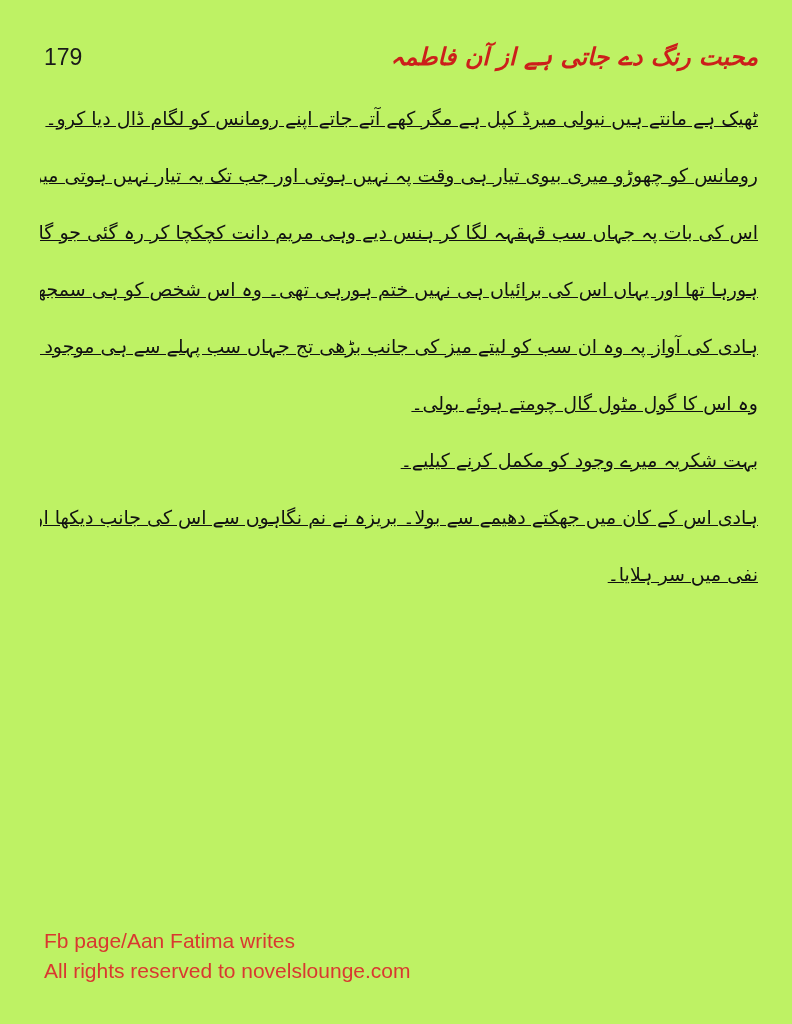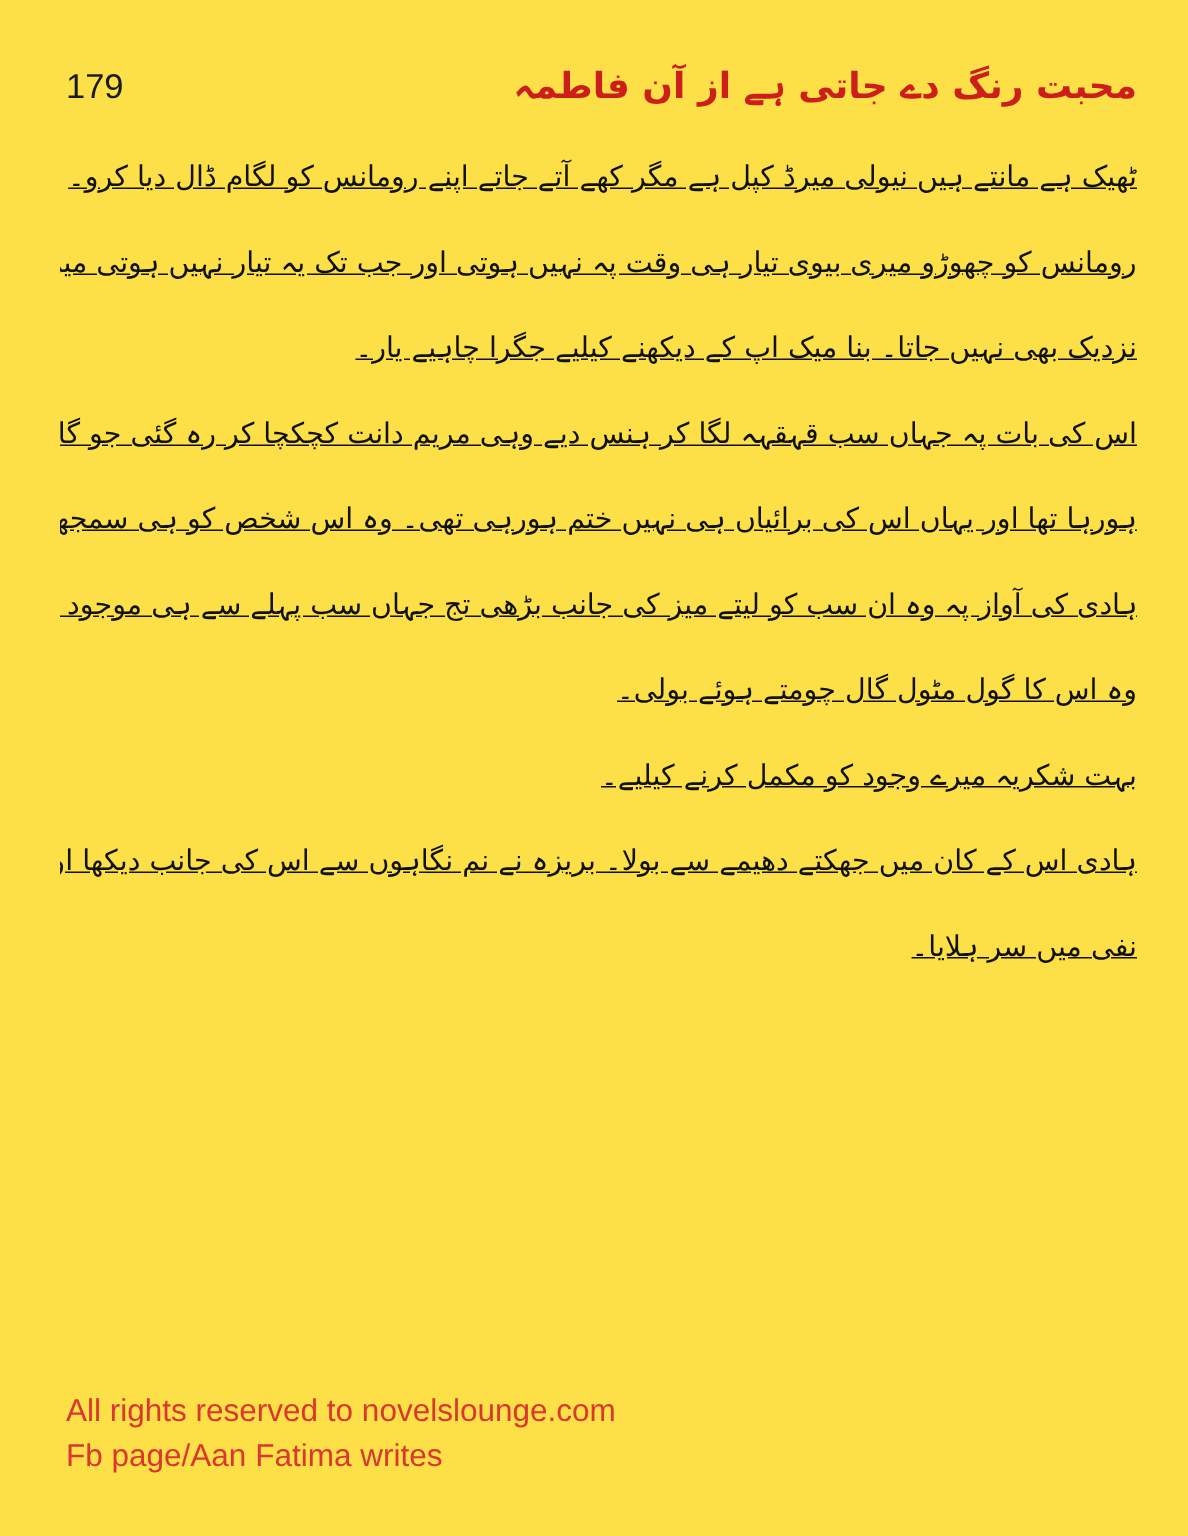--- a/index.html
+++ b/index.html
@@ -1,20 +1,20 @@
 <!DOCTYPE html>
 <html lang="ur"><head>
 <meta charset="utf-8">
 <style>
   html, body { margin: 0; padding: 0; background: #ffffff; }
   .page {
     position: relative;
     width: 792px;
     height: 1024px;
-    background: #fde047;
+    background: #bef264;
     overflow: hidden;
     font-family: "DejaVu Sans", sans-serif;
   }
   .top-row {
     position: absolute;
     top: 40px;
     left: 44px;
     right: 34px;
     display: flex;
     justify-content: space-between;
@@ -26,20 +26,21 @@
     color: #1a1a1a;
     padding-top: 4px;
   }
   .book-title {
     direction: rtl;
     text-align: right;
     font-size: 24px;
     font-weight: bold;
     color: #cc1f1b;
     line-height: 34px;
+    font-style: italic;
   }
   .text-body {
     position: absolute;
     top: 100px;
     left: 40px;
     right: 34px;
     direction: rtl;
     text-align: right;
     overflow: hidden;
   }
@@ -68,28 +69,27 @@
 <div class="page">
 
   <div class="top-row">
     <div class="page-number">179</div>
     <div class="book-title">محبت رنگ دے جاتی ہے از آن فاطمہ</div>
   </div>
 
   <div class="text-body">
     <div class="body-line">ٹھیک ہے مانتے ہیں نیولی میرڈ کپل ہے مگر کھے آتے جاتے اپنے رومانس کو لگام ڈال دیا کرو۔</div>
     <div class="body-line">رومانس کو چھوڑو میری بیوی تیار ہی وقت پہ نہیں ہوتی اور جب تک یہ تیار نہیں ہوتی میں تو اس کے</div>
-    <div class="body-line">نزدیک بھی نہیں جاتا۔ بنا میک اپ کے دیکھنے کیلیے جگرا چاہیے یار۔</div>
     <div class="body-line">اس کی بات پہ جہاں سب قہقہہ لگا کر ہنس دیے وہی مریم دانت کچکچا کر رہ گئی جو گاڑی میں اتنا رومینٹک</div>
     <div class="body-line">ہورہا تھا اور یہاں اس کی برائیاں ہی نہیں ختم ہورہی تھی۔ وہ اس شخص کو ہی سمجھنے سے قاصر تھی۔</div>
     <div class="body-line">ہادی کی آواز پہ وہ ان سب کو لیتے میز کی جانب بڑھی تج جہاں سب پہلے سے ہی موجود تھے۔</div>
     <div class="body-line">وہ اس کا گول مٹول گال چومتے ہوئے بولی۔</div>
     <div class="body-line">بہت شکریہ میرے وجود کو مکمل کرنے کیلیے۔</div>
     <div class="body-line">ہادی اس کے کان میں جھکتے دھیمے سے بولا۔ بریزہ نے نم نگاہوں سے اس کی جانب دیکھا اور دھیمے سے</div>
     <div class="body-line">نفی میں سر ہلایا۔</div>
   </div>
 
   <div class="footer">
+    <div>Fb page/Aan Fatima writes</div>
     <div>All rights reserved to novelslounge.com</div>
-    <div>Fb page/Aan Fatima writes</div>
   </div>
 
 </div>
 
 </body></html>

